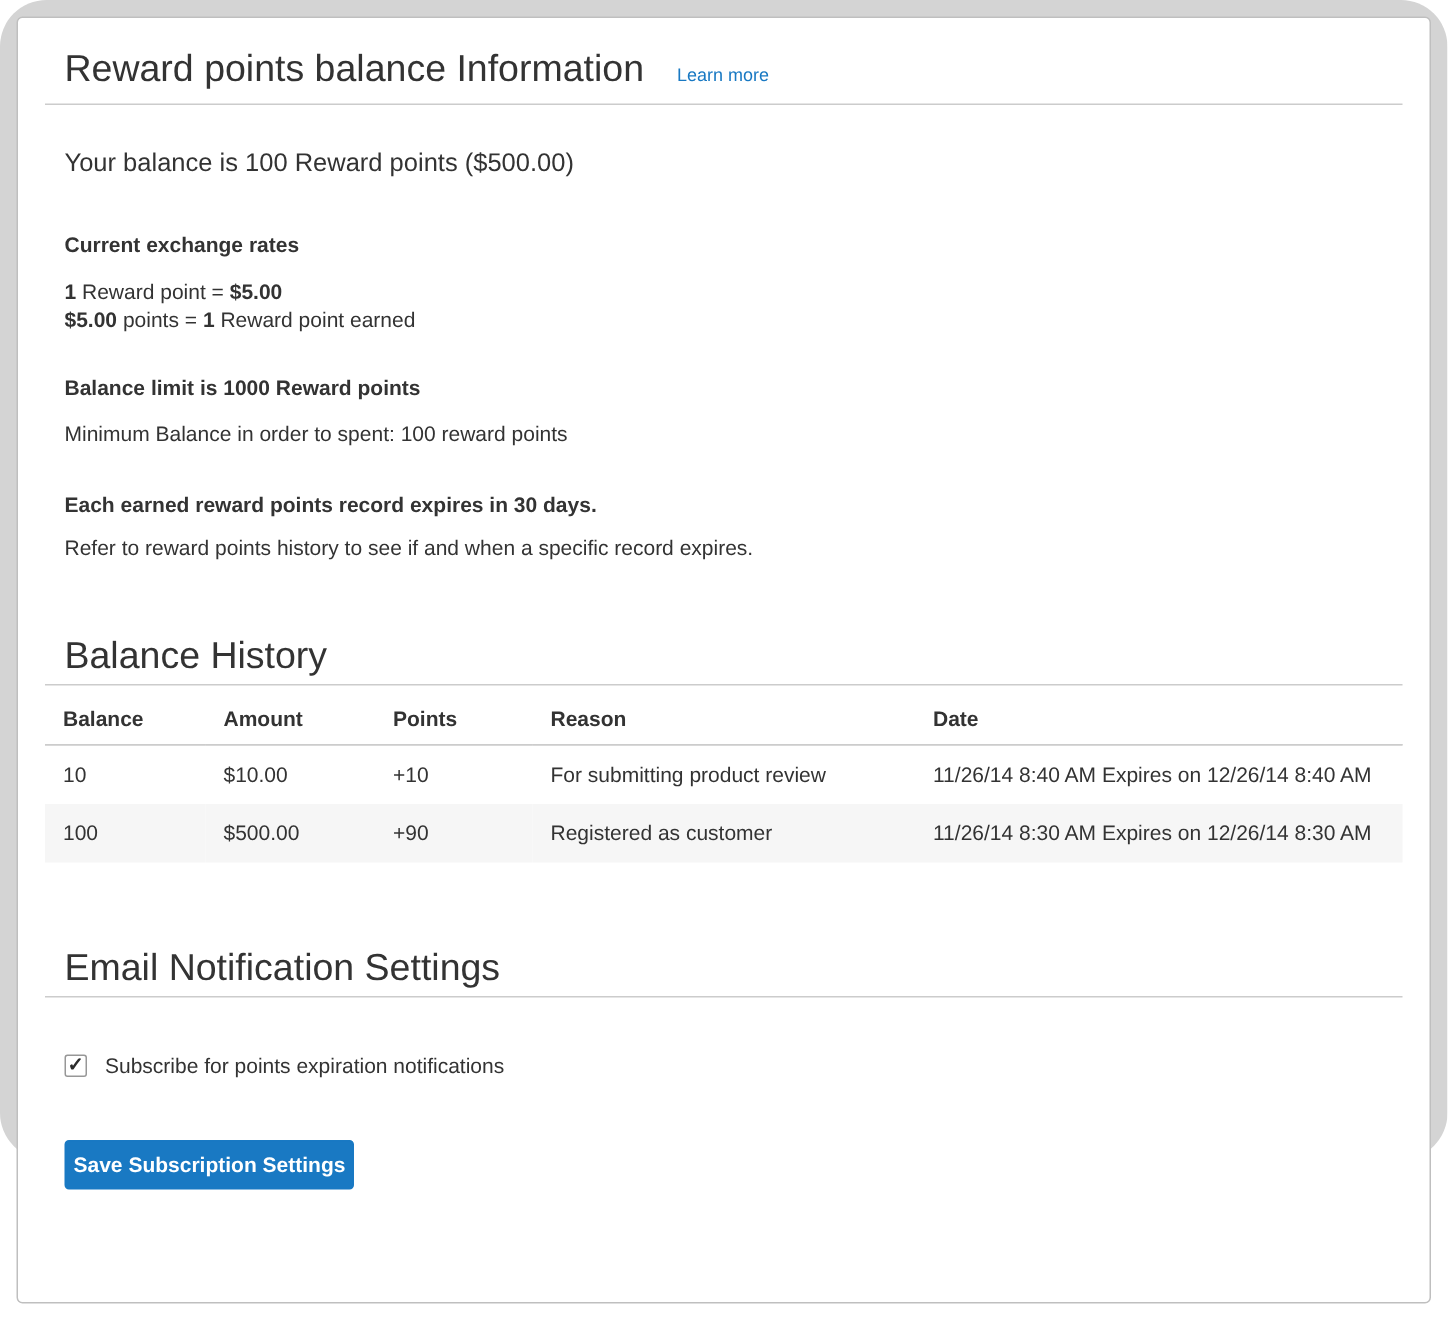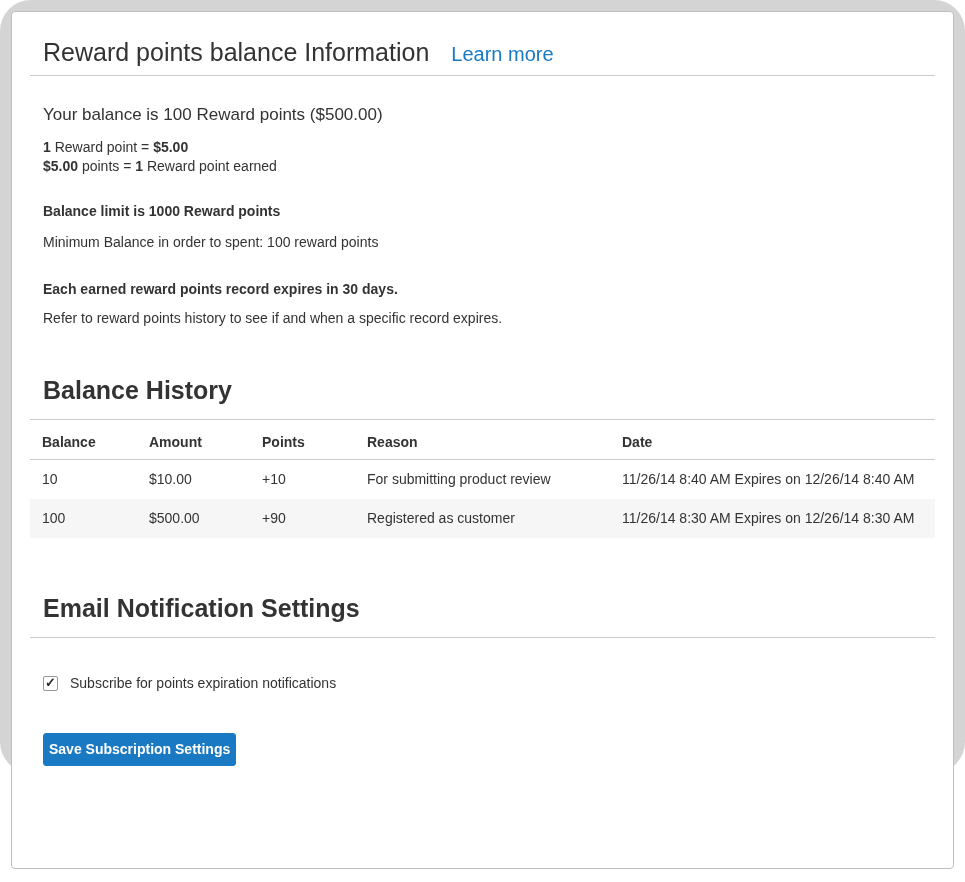--- a/index.html
+++ b/index.html
@@ -41,43 +41,43 @@
     padding:2px 0 8px 13px;
   }
   h1{
     font-size:25px;
     font-weight:300;
     color:#333;
     line-height:30px;
   }
   .learn-more{
     color:var(--link);
-    font-size:20px;
+    font-size:12px;
     text-decoration:none;
     cursor:pointer;
     margin-top:13px;
   }
   .balance-summary{
     margin:28px 0 0 13px;
     font-size:17px;
     line-height:22px;
   }
   .bold-line{font-weight:700;}
   .exchange-heading{margin:34px 0 0 13px;line-height:19px;}
   .exchange-lines{margin:12px 0 0 13px;line-height:19px;}
   .balance-limit{margin:26px 0 0 13px;line-height:19px;}
   .minimum-redeem{margin:12px 0 0 13px;line-height:19px;}
   .expiration-policy{margin:28px 0 0 13px;line-height:19px;}
   .expiration-note{margin:10px 0 0 13px;line-height:19px;}
   h2{
     font-size:25px;
-    font-weight:700;
+    font-weight:400;
     color:#333;
     line-height:30px;
-    padding:0 0 14px 13px;
+    padding:0 0 4px 13px;
     border-bottom:1px solid var(--divider);
   }
   .history-heading{margin-top:47px;}
   table{
     width:100%;
     border-collapse:collapse;
     table-layout:fixed;
   }
   col.c-balance{width:107px;}
   col.c-amount{width:113px;}
@@ -146,20 +146,21 @@
 <div class="page">
   <div class="card">
 
     <div class="title-row">
       <h1>Reward points balance Information</h1>
       <a class="learn-more" href="#">Learn more</a>
     </div>
 
     <p class="balance-summary">Your balance is 100 Reward points ($500.00)</p>
 
+    <p class="bold-line exchange-heading">Current exchange rates</p>
     <div class="exchange-lines" id="exchange-lines">
         <div><span style="font-weight: 700;">1</span><span> Reward point = </span><span style="font-weight: 700;">$5.00</span></div>
         <div><span style="font-weight: 700;">$5.00</span><span> points = </span><span style="font-weight: 700;">1</span><span> Reward point earned</span></div>
       </div>
 
     <p class="bold-line balance-limit">Balance limit is 1000 Reward points</p>
     <p class="minimum-redeem">Minimum Balance in order to spent: 100 reward points</p>
 
     <p class="bold-line expiration-policy">Each earned reward points record expires in 30 days.</p>
     <p class="expiration-note">Refer to reward points history to see if and when a specific record expires.</p>

